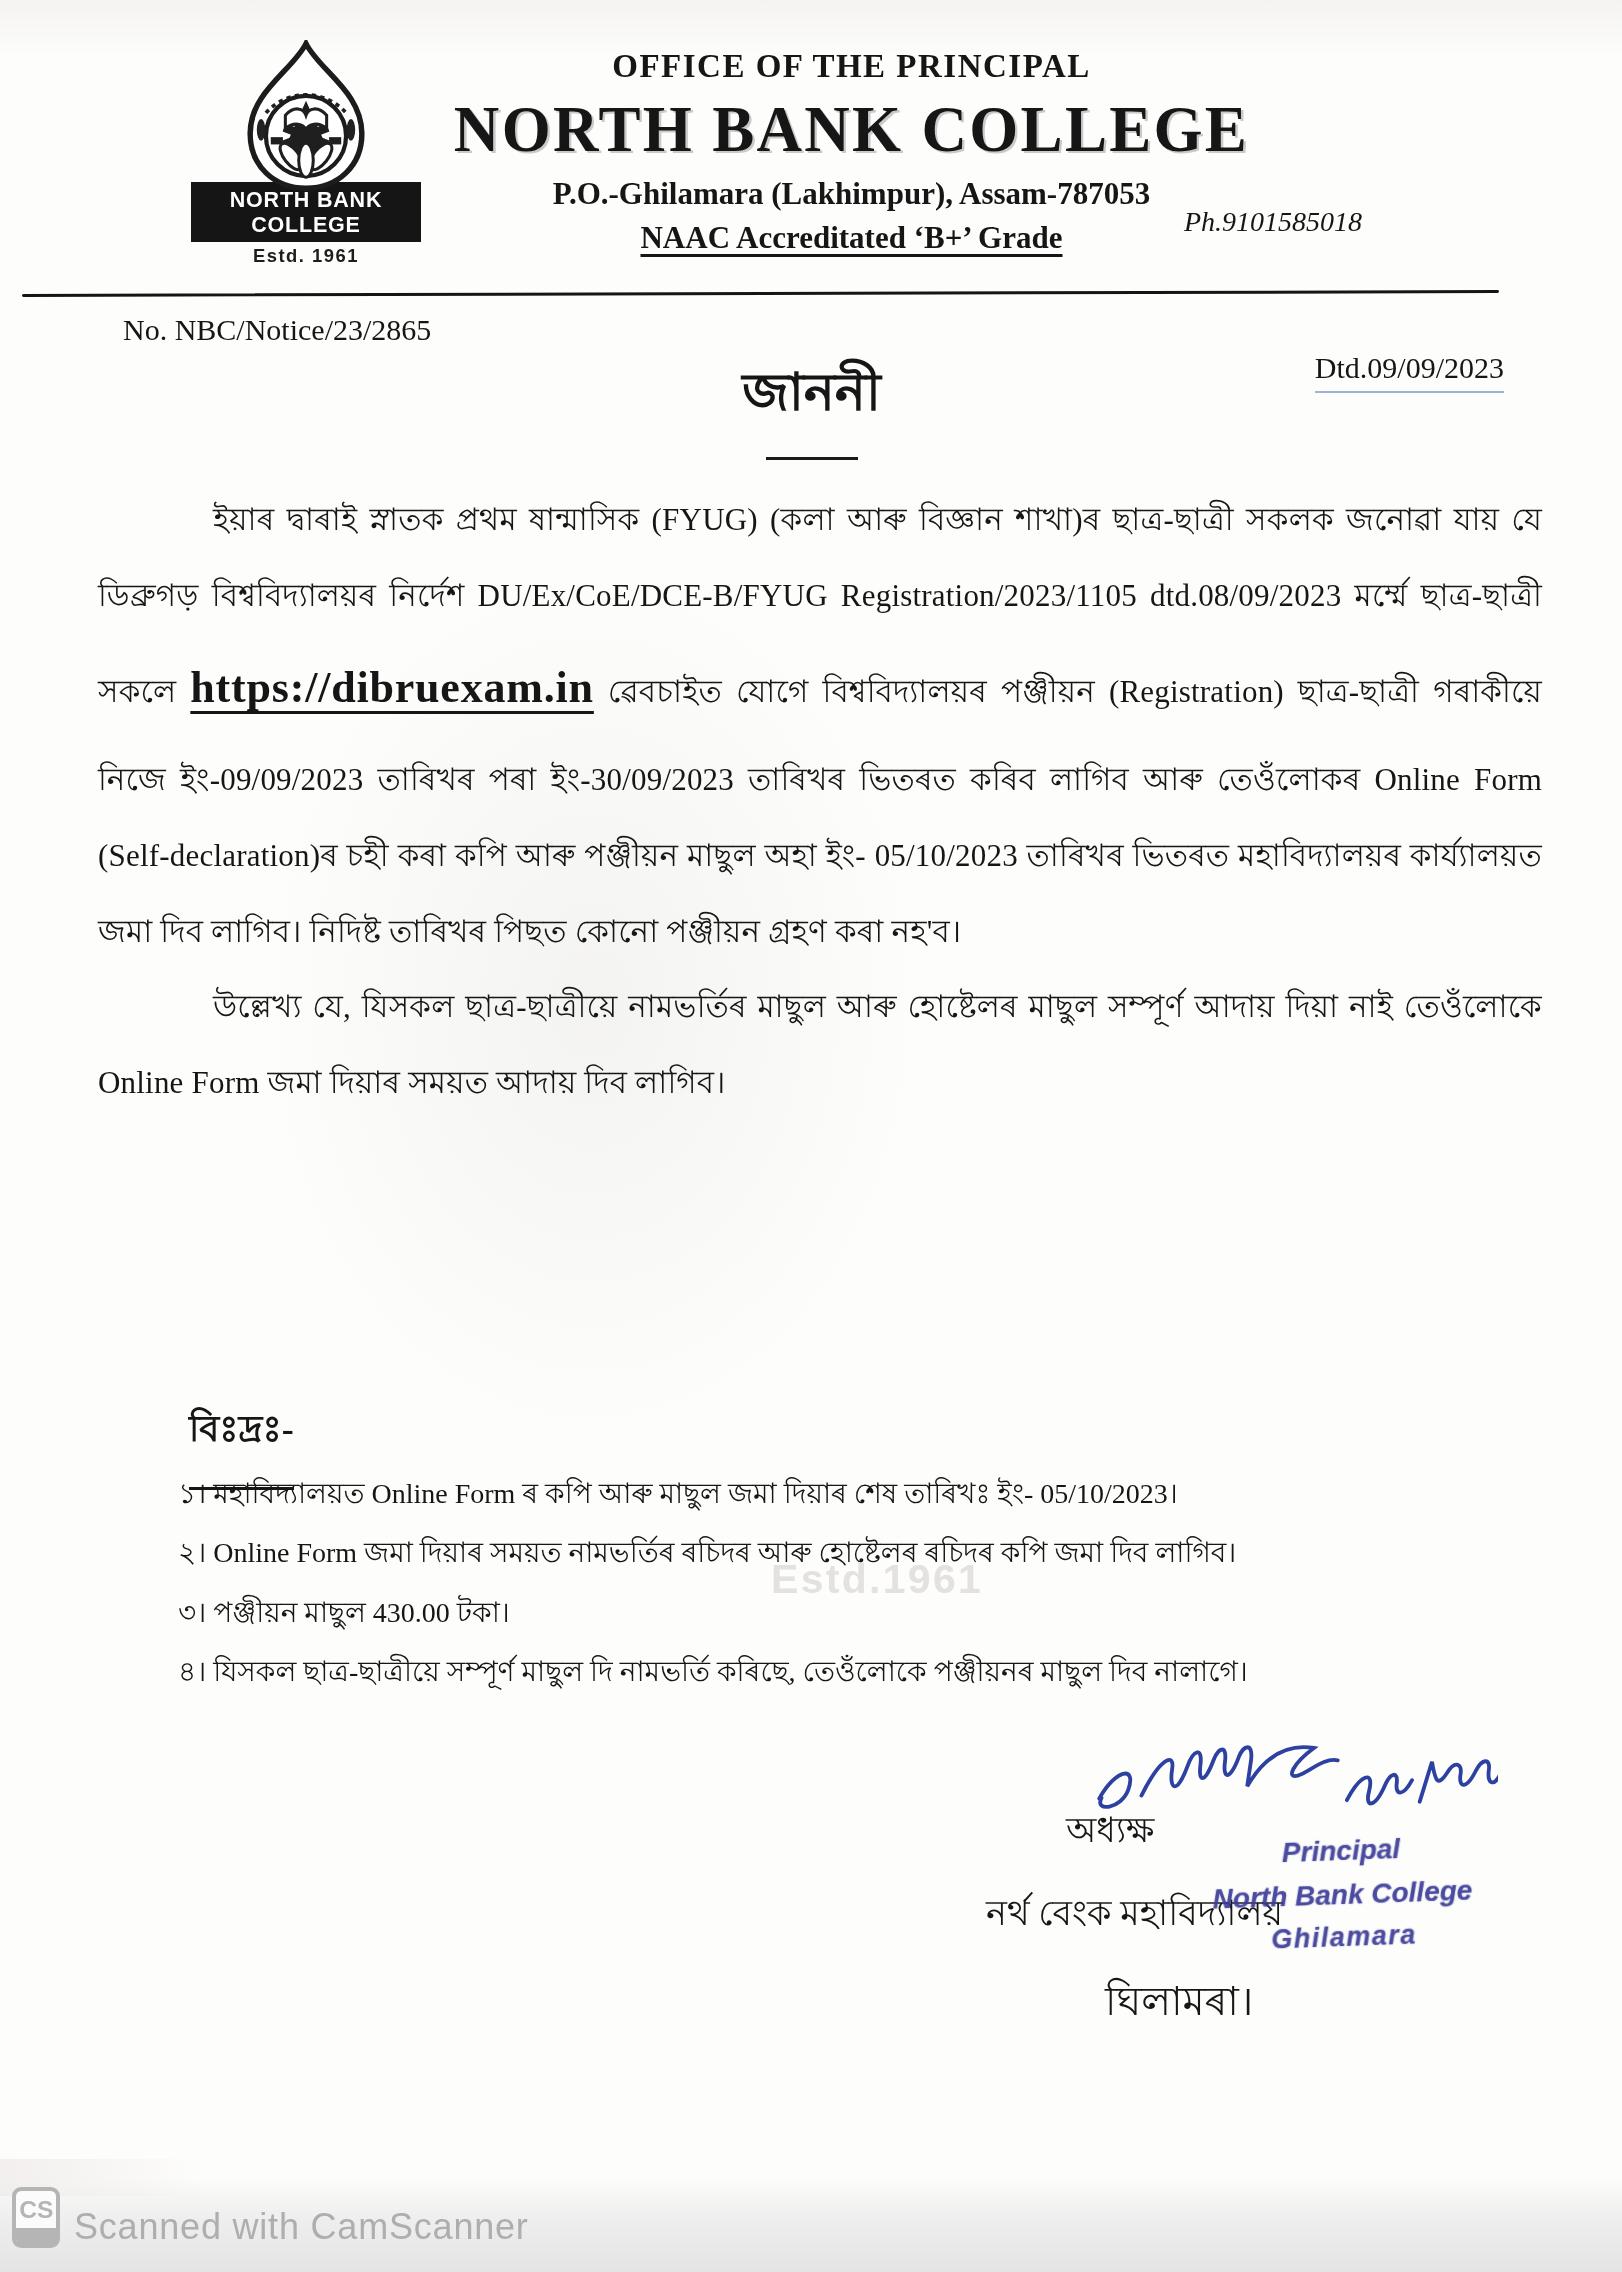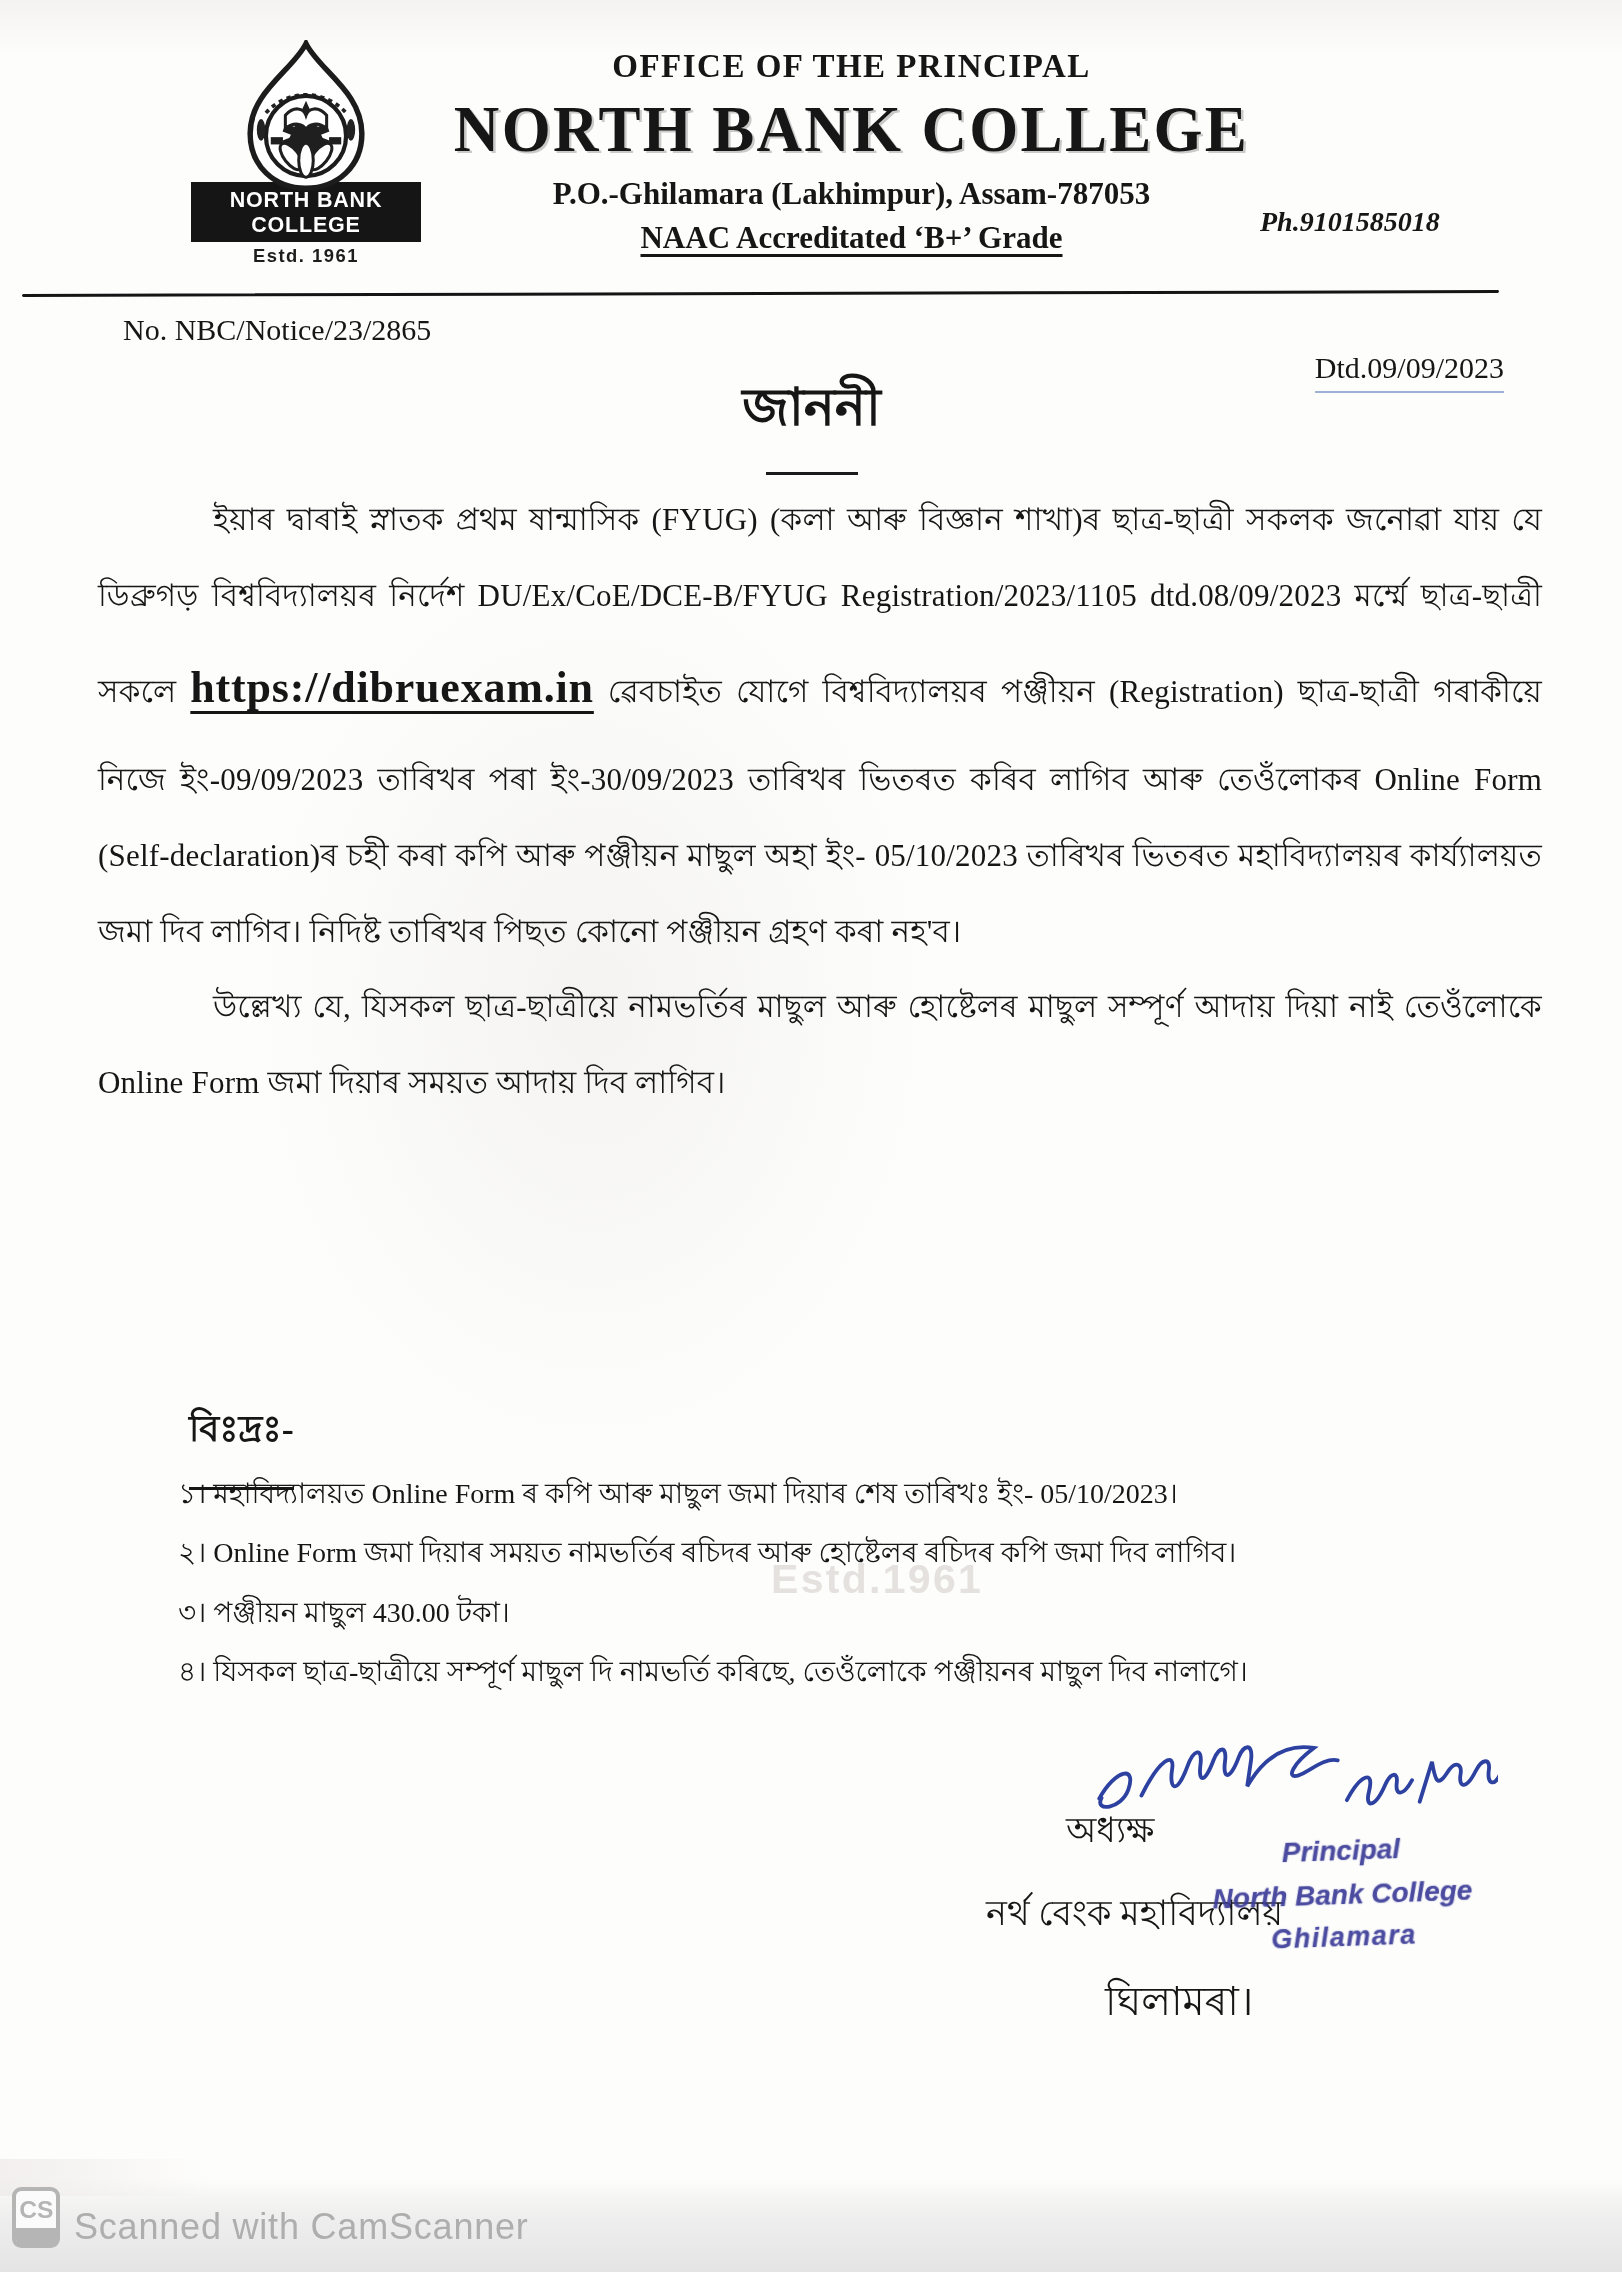--- a/index.html
+++ b/index.html
@@ -27,26 +27,26 @@
   .college-name{
     font-size:63px;font-weight:bold;letter-spacing:2.3px;margin-top:7.7px;
     text-shadow:2.3px 2.3px 0 rgba(140,140,140,.45);
     transform:scaleY(1.04);
   }
   .address-line{font-size:31px;font-weight:bold;margin-top:10.7px;}
   .naac-line{font-size:31px;font-weight:bold;margin-top:7.7px;display:inline-block;
     text-decoration:underline;text-decoration-thickness:3.1px;text-underline-offset:6.1px;}
   .email-line{font-size:28px;font-style:italic;margin-top:9.2px;}
   .email-u{text-decoration:underline;text-decoration-thickness:2.3px;text-underline-offset:5.4px;}
-  .phone{position:absolute;left:1260px;top:206px;font-size:28px;font-weight:bold;font-style:italic;}
+  .phone{position:absolute;left:1184px;top:206px;font-size:28px;font-weight:normal;font-style:italic;}
   .rule{position:absolute;left:21.5px;top:292px;width:1477px;height:3.1px;background:#151515;transform:rotate(-.15deg);border-radius:1.5px;}
   .refline{position:absolute;left:123px;top:313px;width:1381px;display:flex;justify-content:space-between;font-size:30px;}
   .dtd{border-bottom:2.3px solid #9db3d6;padding-bottom:6.1px;margin-top:38px;}
   
-  .title-wrap{position:absolute;left:0;top:367px;width:1623px;text-align:center;}
+  .title-wrap{position:absolute;left:0;top:352px;width:1623px;text-align:center;}
   .notice-title{font-size:52px;font-weight:bold;}
   .title-rule{width:92px;height:3.1px;background:#1b1b1b;margin:18.4px auto 0;}
   
   .body-block{position:absolute;left:98px;top:482px;width:1444px;
     font-size:31px;line-height:2.45;text-align:justify;letter-spacing:0.2px;}
   .para{margin:0;}
   .para1,.para2{text-indent:115px;}
   .url{font-size:44px;font-weight:600;text-decoration:underline;
     text-decoration-thickness:3.1px;text-underline-offset:9.2px;letter-spacing:0.8px;}
   .u{text-decoration-thickness:2.3px;text-underline-offset:10.7px;margin-top:48px;}

